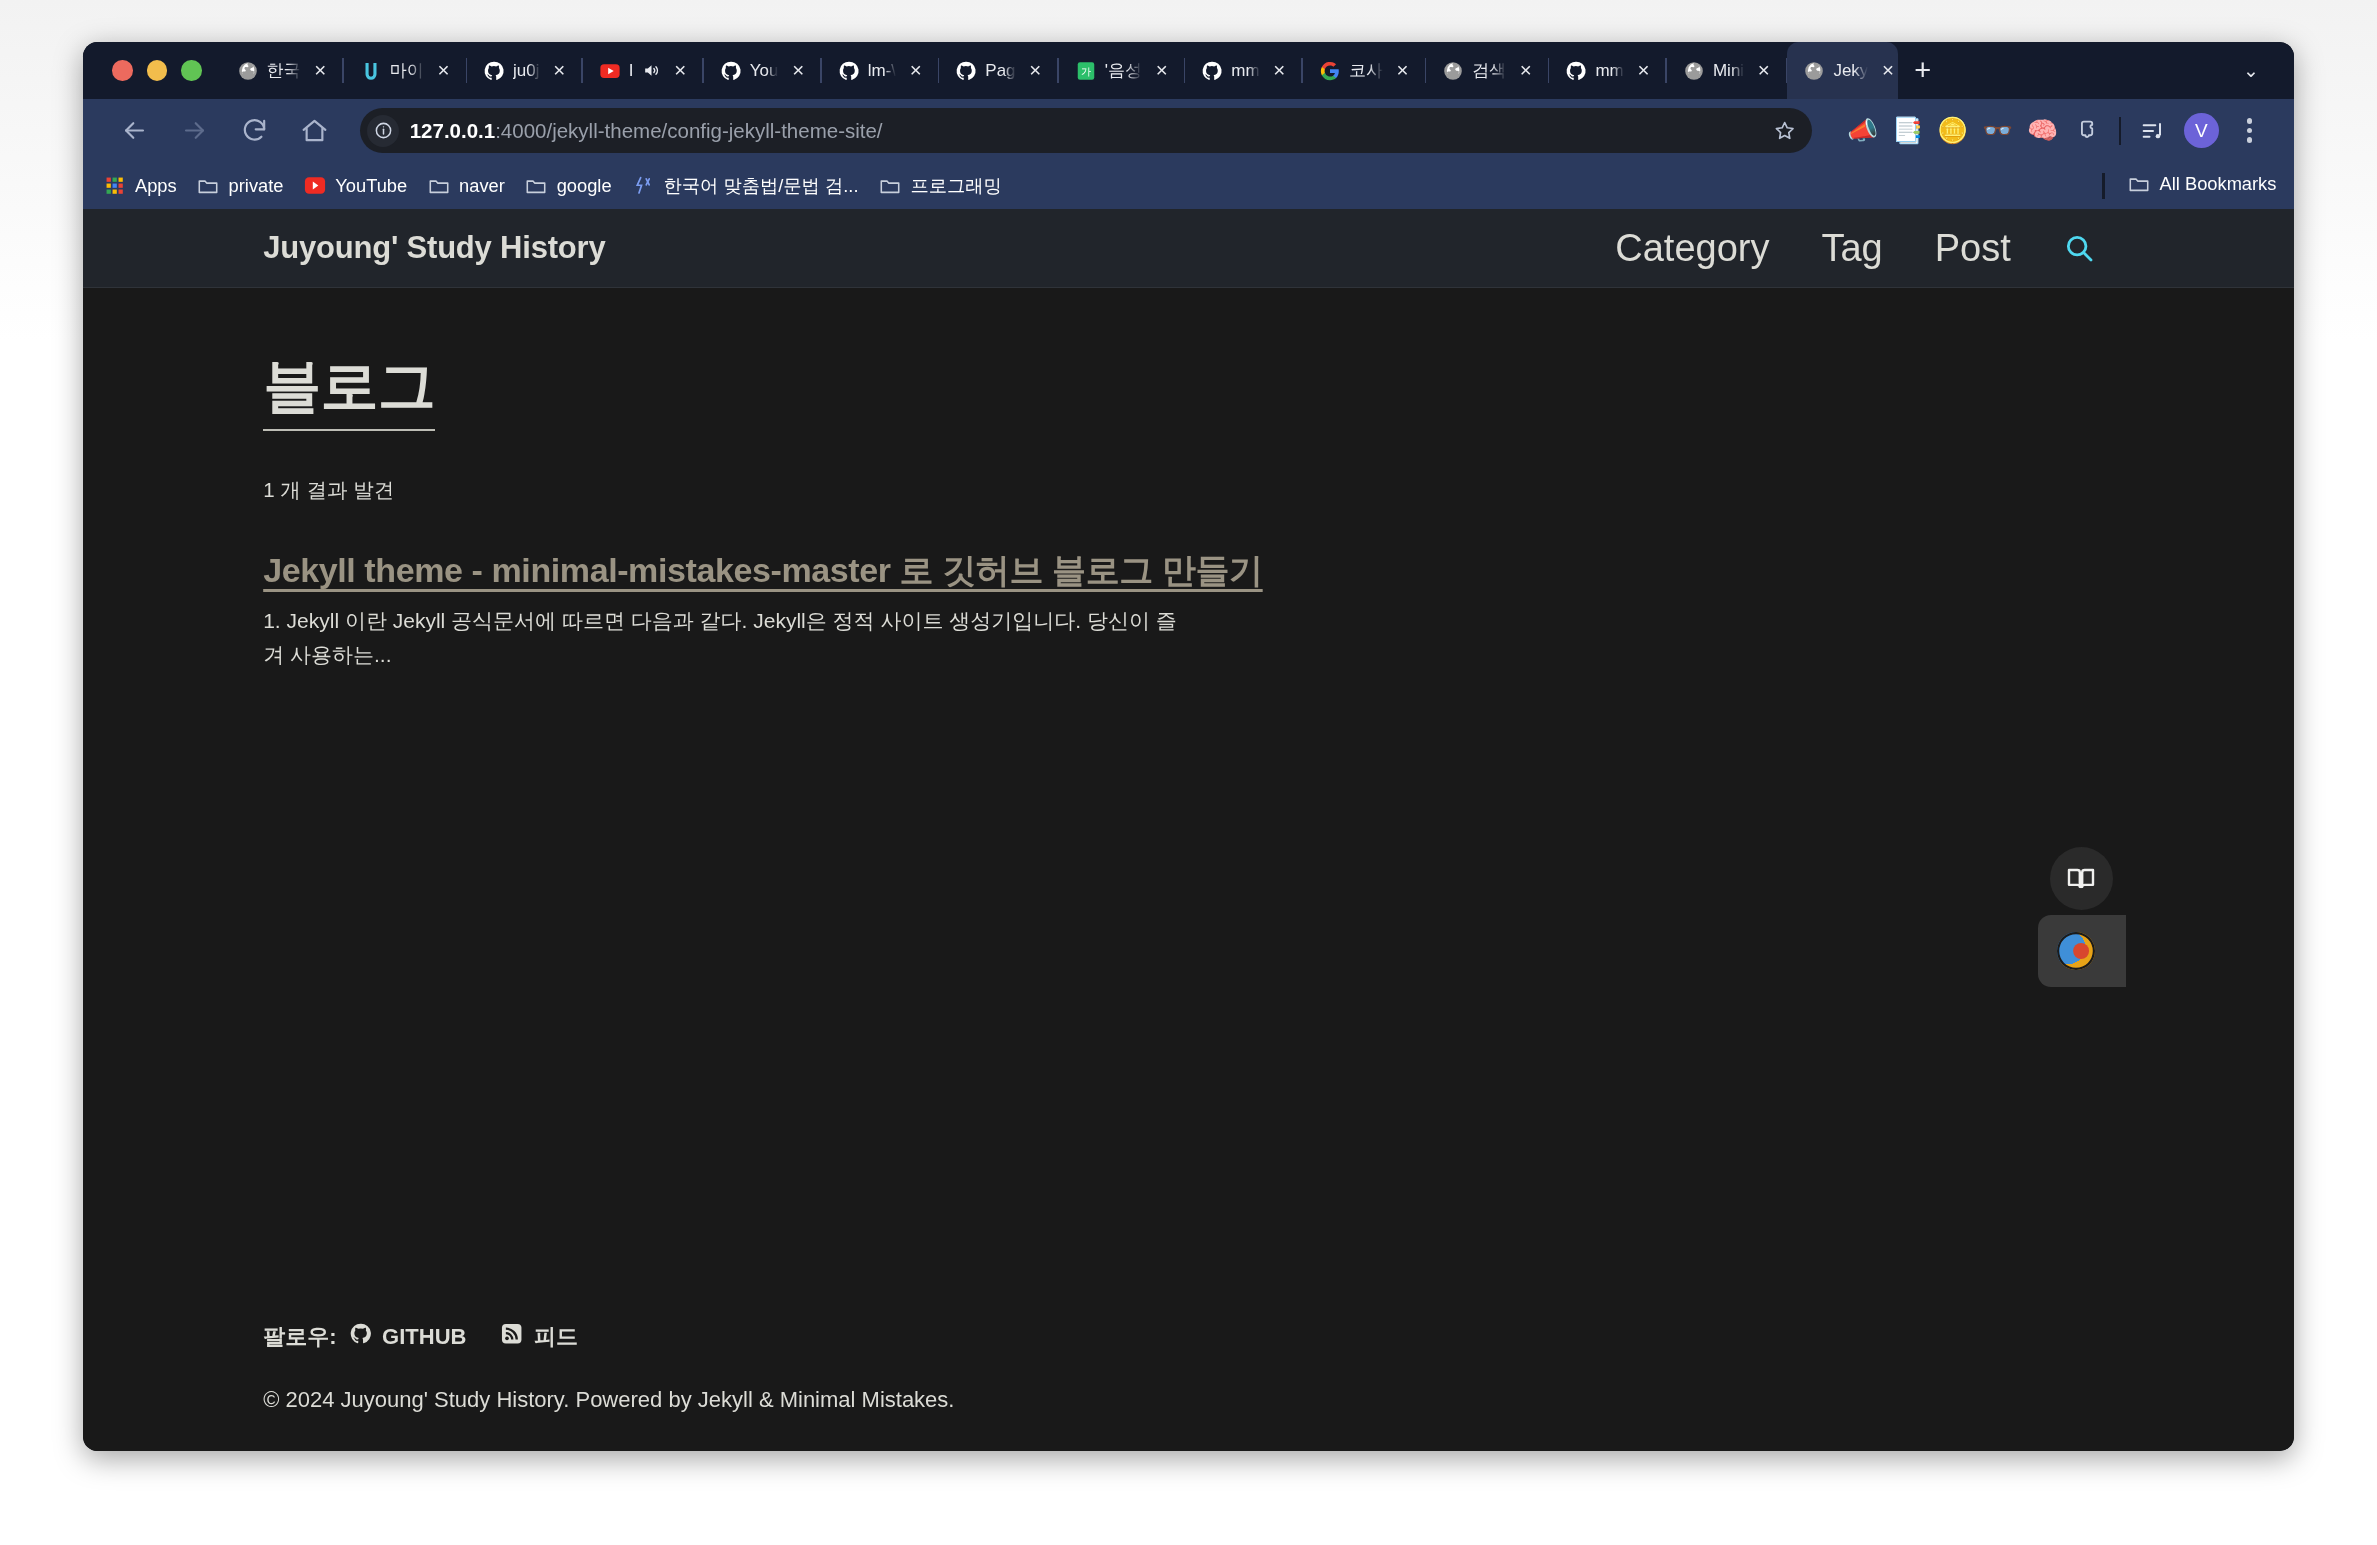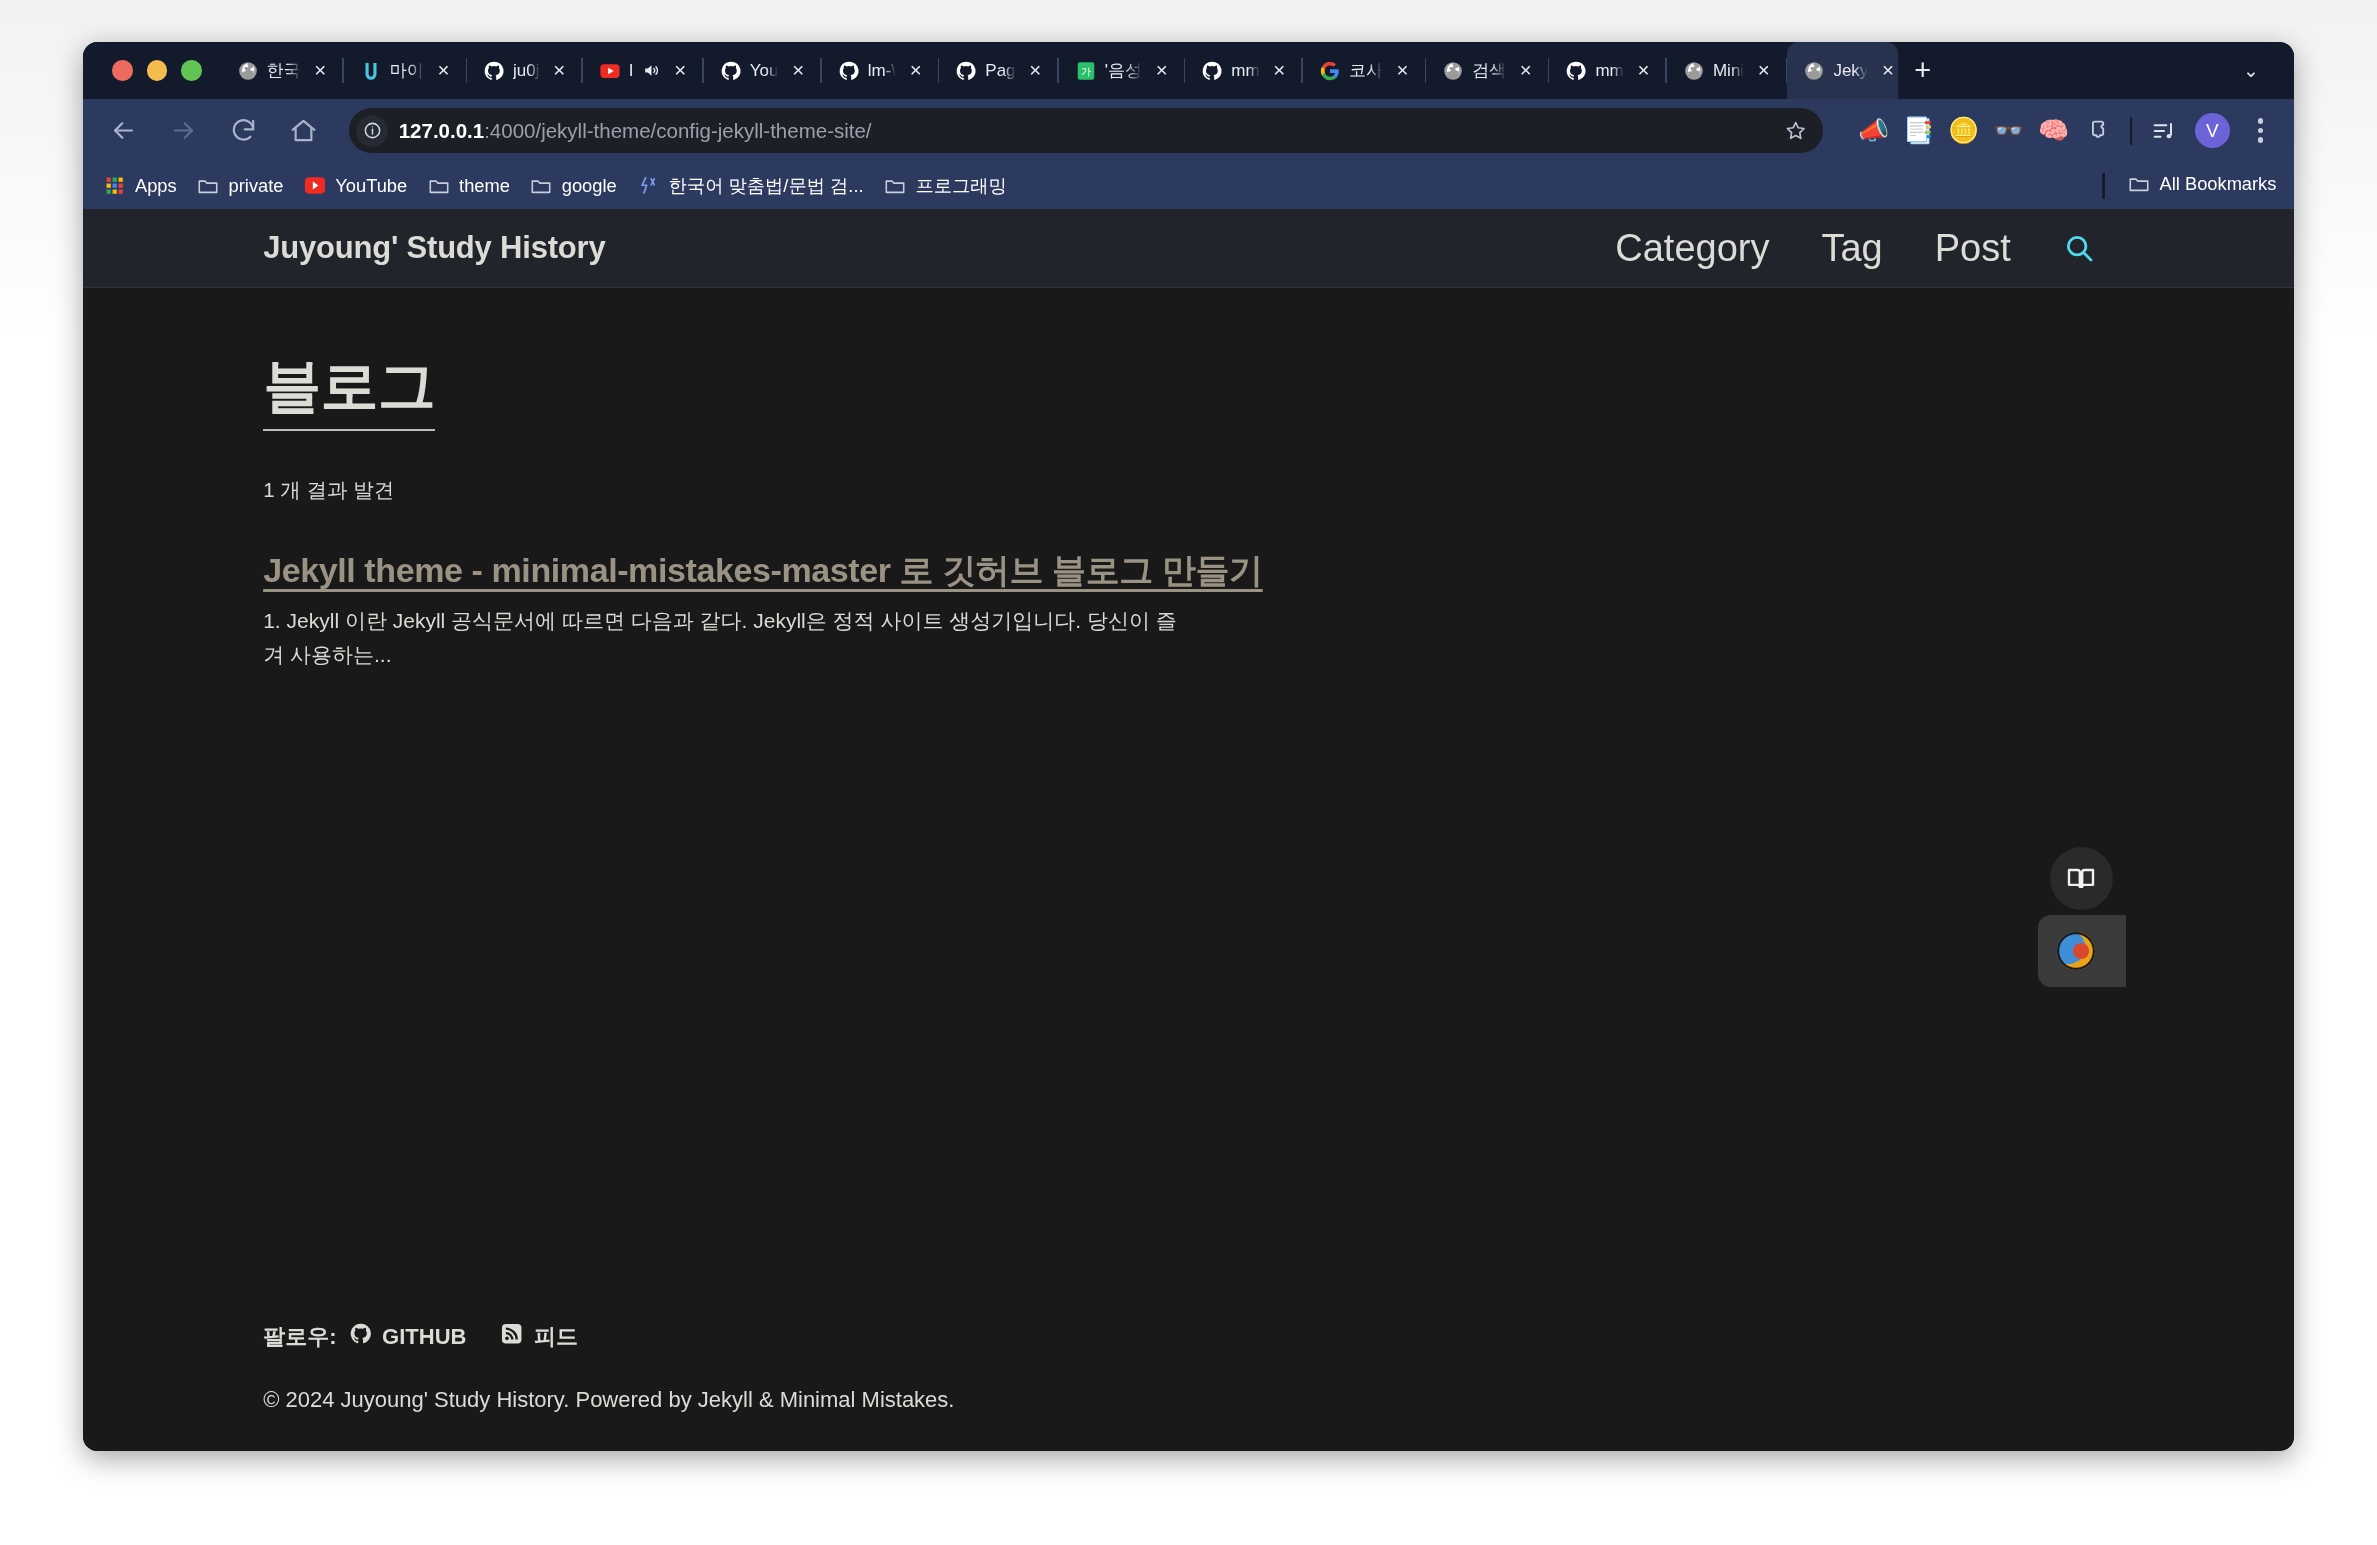--- a/index.html
+++ b/index.html
@@ -92,21 +92,21 @@
   .tab-chevron {
     color: #e8eaef; font-size: 19px; padding: 0 19px;
     align-self: center;
   }
 
   
   #toolbar {
     height: 63px;
     background: #2b3a5e;
     display: flex; align-items: center;
-    padding: 0 16px;
+    padding: 0 27px;
     gap: 12px;
   }
   .nav-btn {
     width: 48px; height: 48px;
     display: flex; align-items: center; justify-content: center;
     flex: 0 0 auto;
   }
   .nav-btn svg { display: block; }
   #omnibox {
     flex: 1 1 auto;
@@ -560,21 +560,21 @@
               </svg>
             </span>
             <span>YouTube</span>
           </span>
           <span class="bm">
             <span class="bm-icon">
               <svg width="22" height="19" viewBox="0 0 24 20" fill="none" stroke="#c8cfdc" stroke-width="1.7" stroke-linejoin="round">
                 <path d="M2.5 5.2h6.2l1.8 2.2h11v10.1h-19z"></path>
               </svg>
             </span>
-            <span>theme</span>
+            <span>naver</span>
           </span>
           <span class="bm">
             <span class="bm-icon">
               <svg width="22" height="19" viewBox="0 0 24 20" fill="none" stroke="#c8cfdc" stroke-width="1.7" stroke-linejoin="round">
                 <path d="M2.5 5.2h6.2l1.8 2.2h11v10.1h-19z"></path>
               </svg>
             </span>
             <span>google</span>
           </span>
           <span class="bm">

